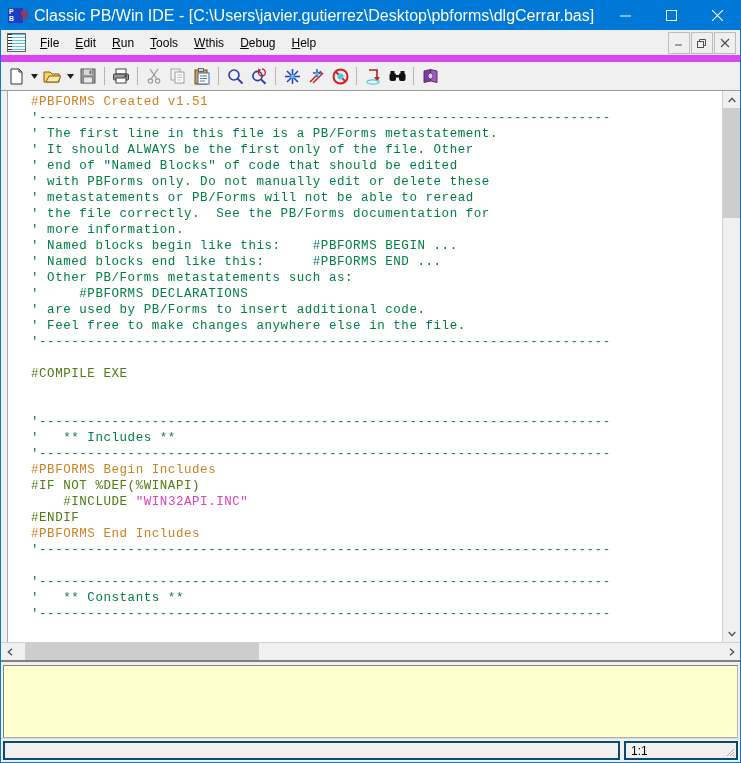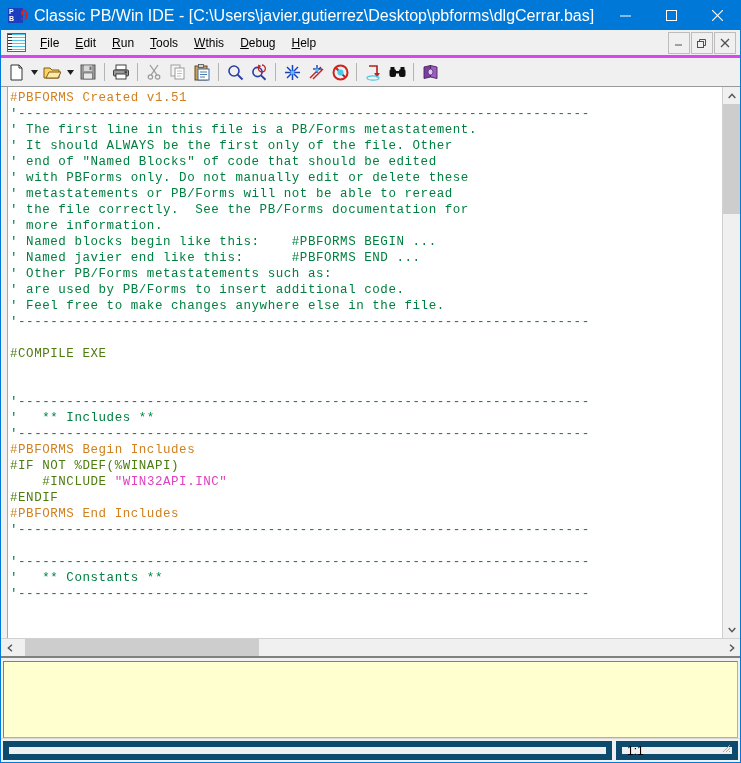--- a/index.html
+++ b/index.html
@@ -89,21 +89,21 @@
     align-items: center;
     justify-content: center;
     color: #ffffff;
   }
   .cap-btn svg { display: block; }
 
   
   .menubar {
     height: 25px;
     background: #f0f0f0;
-    border-bottom: 3px solid #d946ef;
+    border-bottom: 7px solid #d946ef;
     display: flex;
     align-items: center;
     flex: 0 0 auto;
     position: relative;
   }
   .mdi-icon {
     width: 17px;
     height: 17px;
     margin-left: 6px;
     margin-right: 6px;
@@ -227,20 +227,21 @@
     padding-left: 2px;
     padding-top: 3px;
   }
   .code-line {
     font-family: "Liberation Mono", "DejaVu Sans Mono", monospace;
     font-size: 12.5px;
     line-height: 16px;
     height: 16px;
     white-space: pre;
     letter-spacing: 0.55px;
+    margin-left: 21px;
   }
   .c-comment  { color: #008040; }
   .c-meta     { color: #d08020; }
   .c-directive{ color: #4d7c0f; }
   .c-string   { color: #e040c0; }
 
   
   .vscroll {
     width: 17px;
     background: #f0f0f0;
@@ -319,21 +320,21 @@
     height: 24px;
     background: #f0f0f0;
     border-top: 1px solid #d8d8d8;
     display: flex;
     align-items: stretch;
     flex: 0 0 auto;
     padding: 2px 2px 2px 2px;
     box-sizing: border-box;
   }
   .sb-panel {
-    border: 6px solid #0c4a6e;
+    border: 2px solid #0c4a6e;
     background: #f0f0f0;
     display: flex;
     align-items: center;
     padding: 0 5px;
     font-size: 12px;
     color: #000000;
   }
   .sb-main { flex: 1 1 auto; }
   .sb-pos {
     width: 100px;
@@ -586,22 +587,23 @@
           <div class="code-line"><span class="c-meta">#PBFORMS Created v1.51</span></div>
           <div class="code-line"><span class="c-comment">'-----------------------------------------------------------------------</span></div>
           <div class="code-line"><span class="c-comment">' The first line in this file is a PB/Forms metastatement.</span></div>
           <div class="code-line"><span class="c-comment">' It should ALWAYS be the first only of the file. Other</span></div>
           <div class="code-line"><span class="c-comment">' end of "Named Blocks" of code that should be edited</span></div>
           <div class="code-line"><span class="c-comment">' with PBForms only. Do not manually edit or delete these</span></div>
           <div class="code-line"><span class="c-comment">' metastatements or PB/Forms will not be able to reread</span></div>
           <div class="code-line"><span class="c-comment">' the file correctly.  See the PB/Forms documentation for</span></div>
           <div class="code-line"><span class="c-comment">' more information.</span></div>
           <div class="code-line"><span class="c-comment">' Named blocks begin like this:    #PBFORMS BEGIN ...</span></div>
-          <div class="code-line"><span class="c-comment">' Named javier end like this:      #PBFORMS END ...</span></div>
+          <div class="code-line"><span class="c-comment">' Named blocks end like this:      #PBFORMS END ...</span></div>
           <div class="code-line"><span class="c-comment">' Other PB/Forms metastatements such as:</span></div>
+          <div class="code-line"><span class="c-comment">'     #PBFORMS DECLARATIONS</span></div>
           <div class="code-line"><span class="c-comment">' are used by PB/Forms to insert additional code.</span></div>
           <div class="code-line"><span class="c-comment">' Feel free to make changes anywhere else in the file.</span></div>
           <div class="code-line"><span class="c-comment">'-----------------------------------------------------------------------</span></div>
           <div class="code-line">&nbsp;</div>
           <div class="code-line"><span class="c-directive">#COMPILE EXE</span></div>
           <div class="code-line">&nbsp;</div>
           <div class="code-line">&nbsp;</div>
           <div class="code-line"><span class="c-comment">'-----------------------------------------------------------------------</span></div>
           <div class="code-line"><span class="c-comment">'   ** Includes **</span></div>
           <div class="code-line"><span class="c-comment">'-----------------------------------------------------------------------</span></div>

